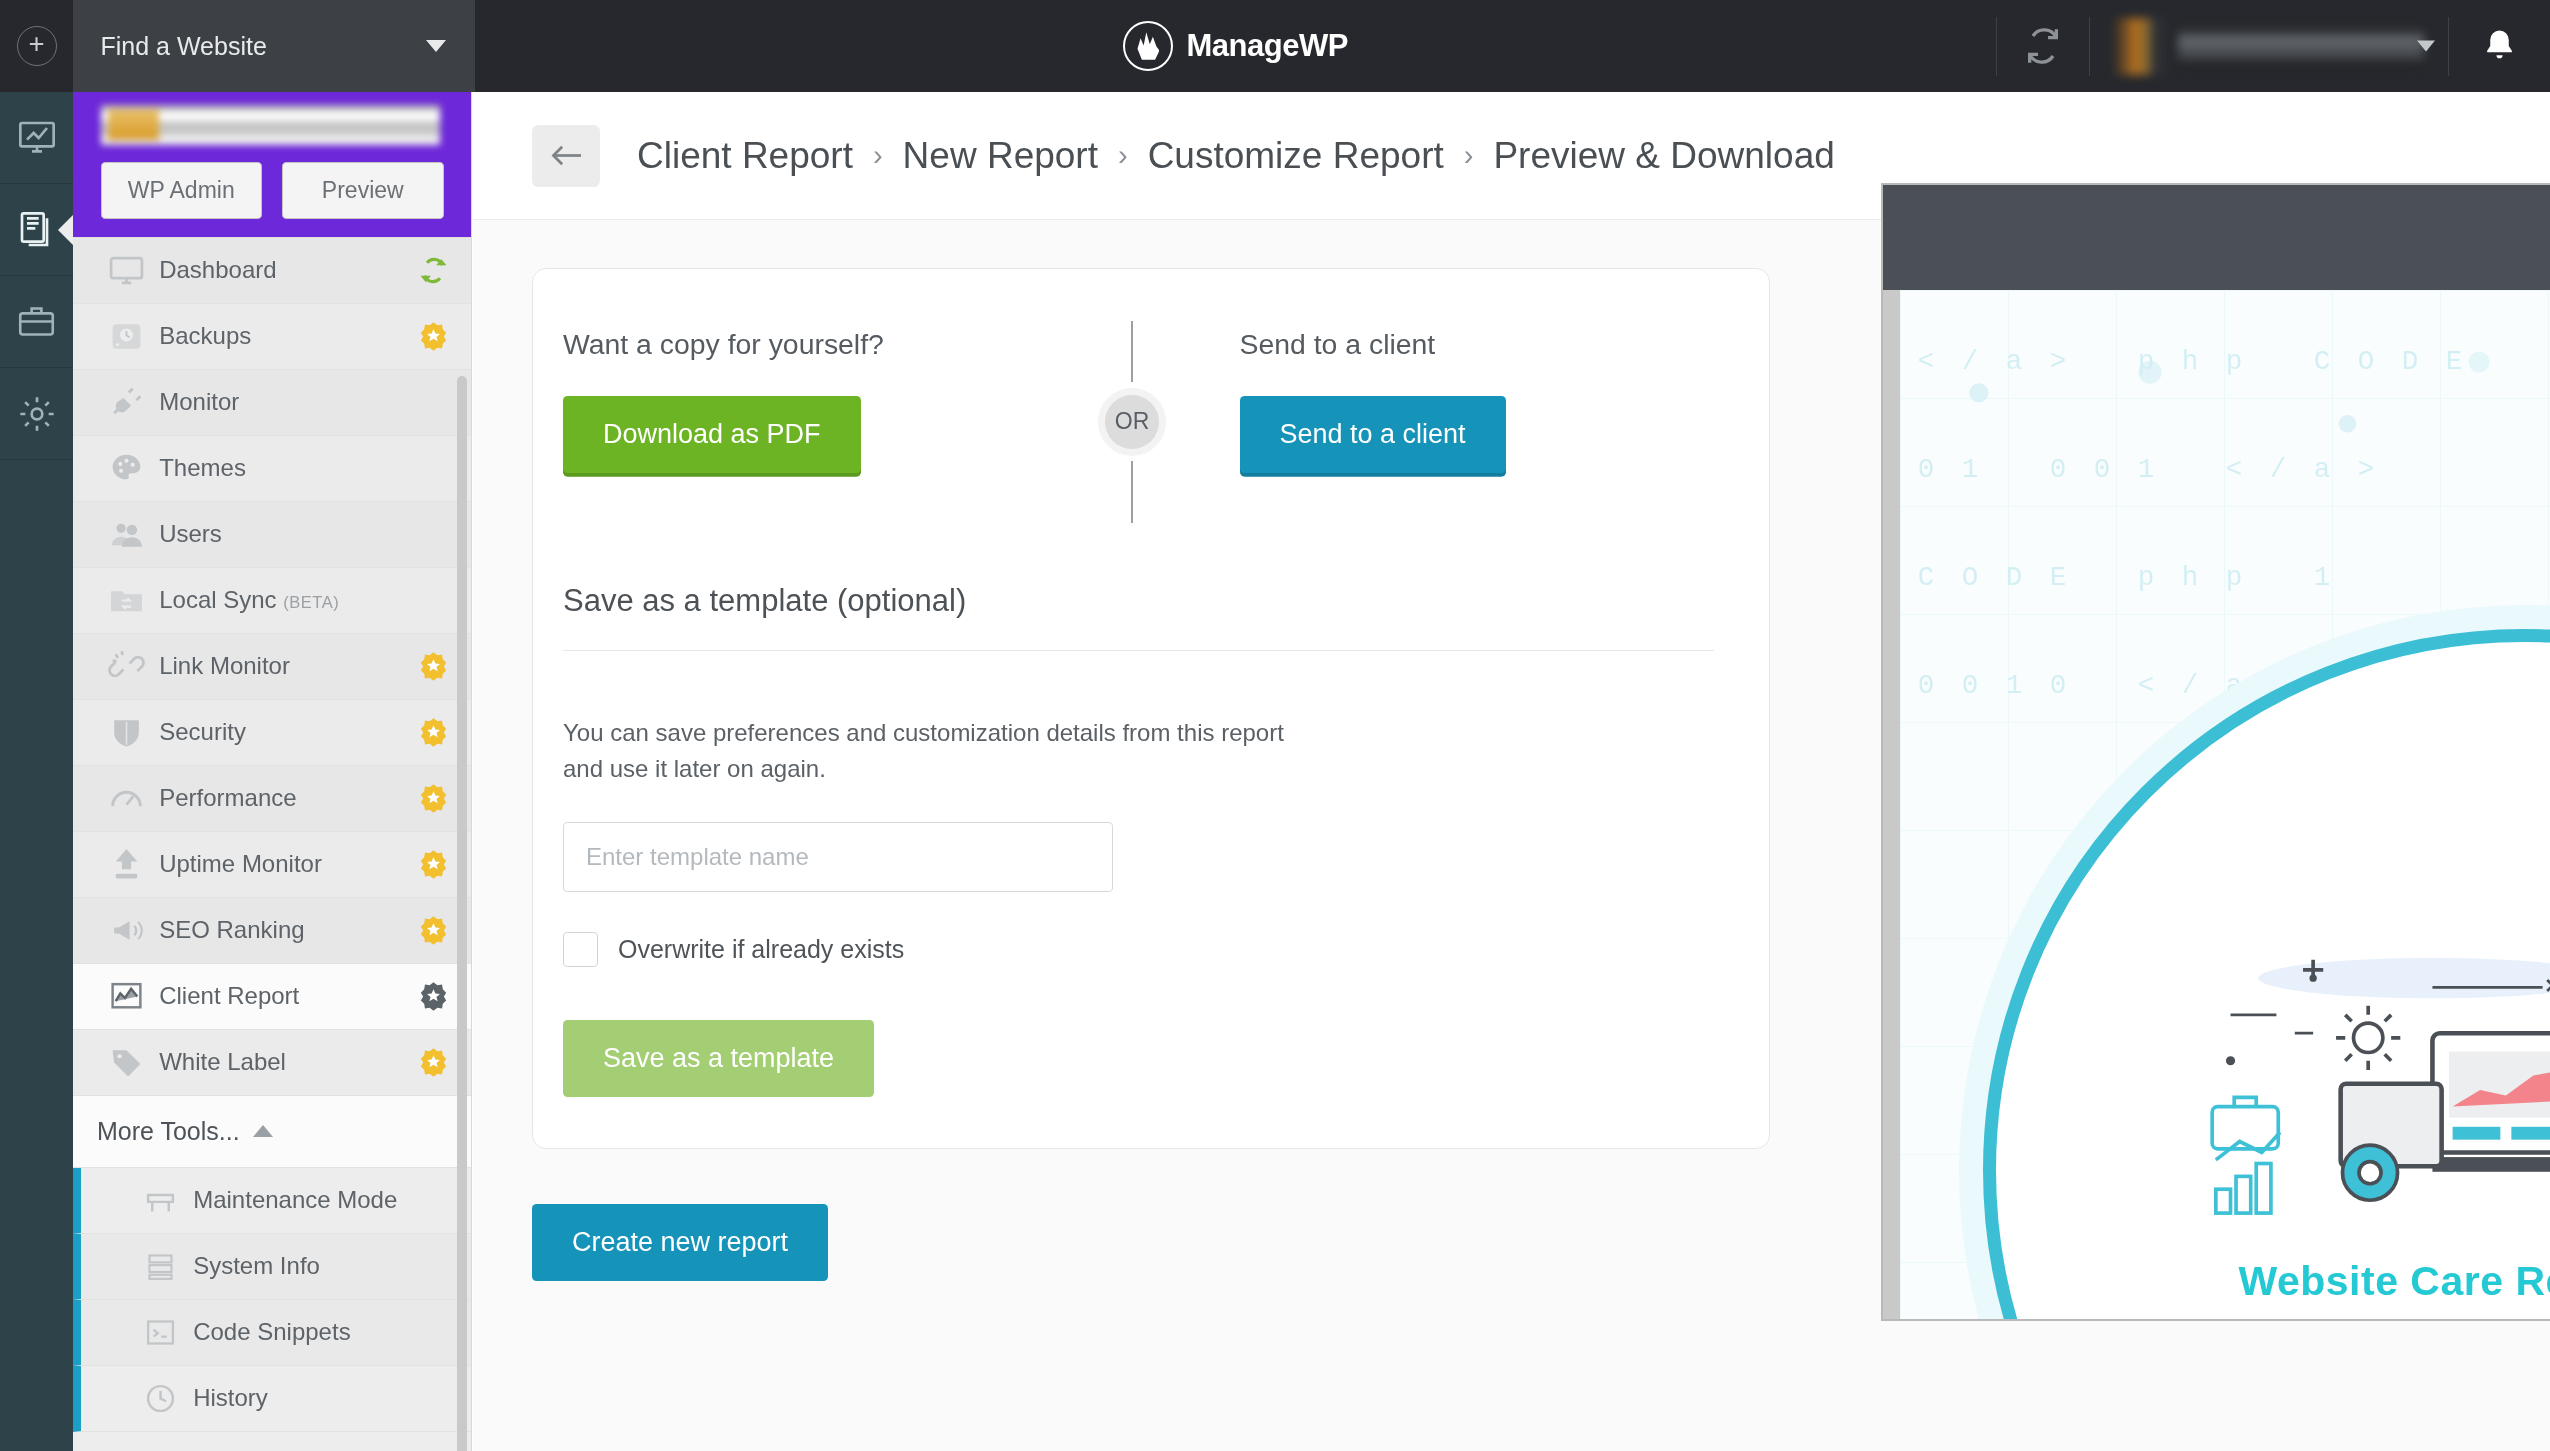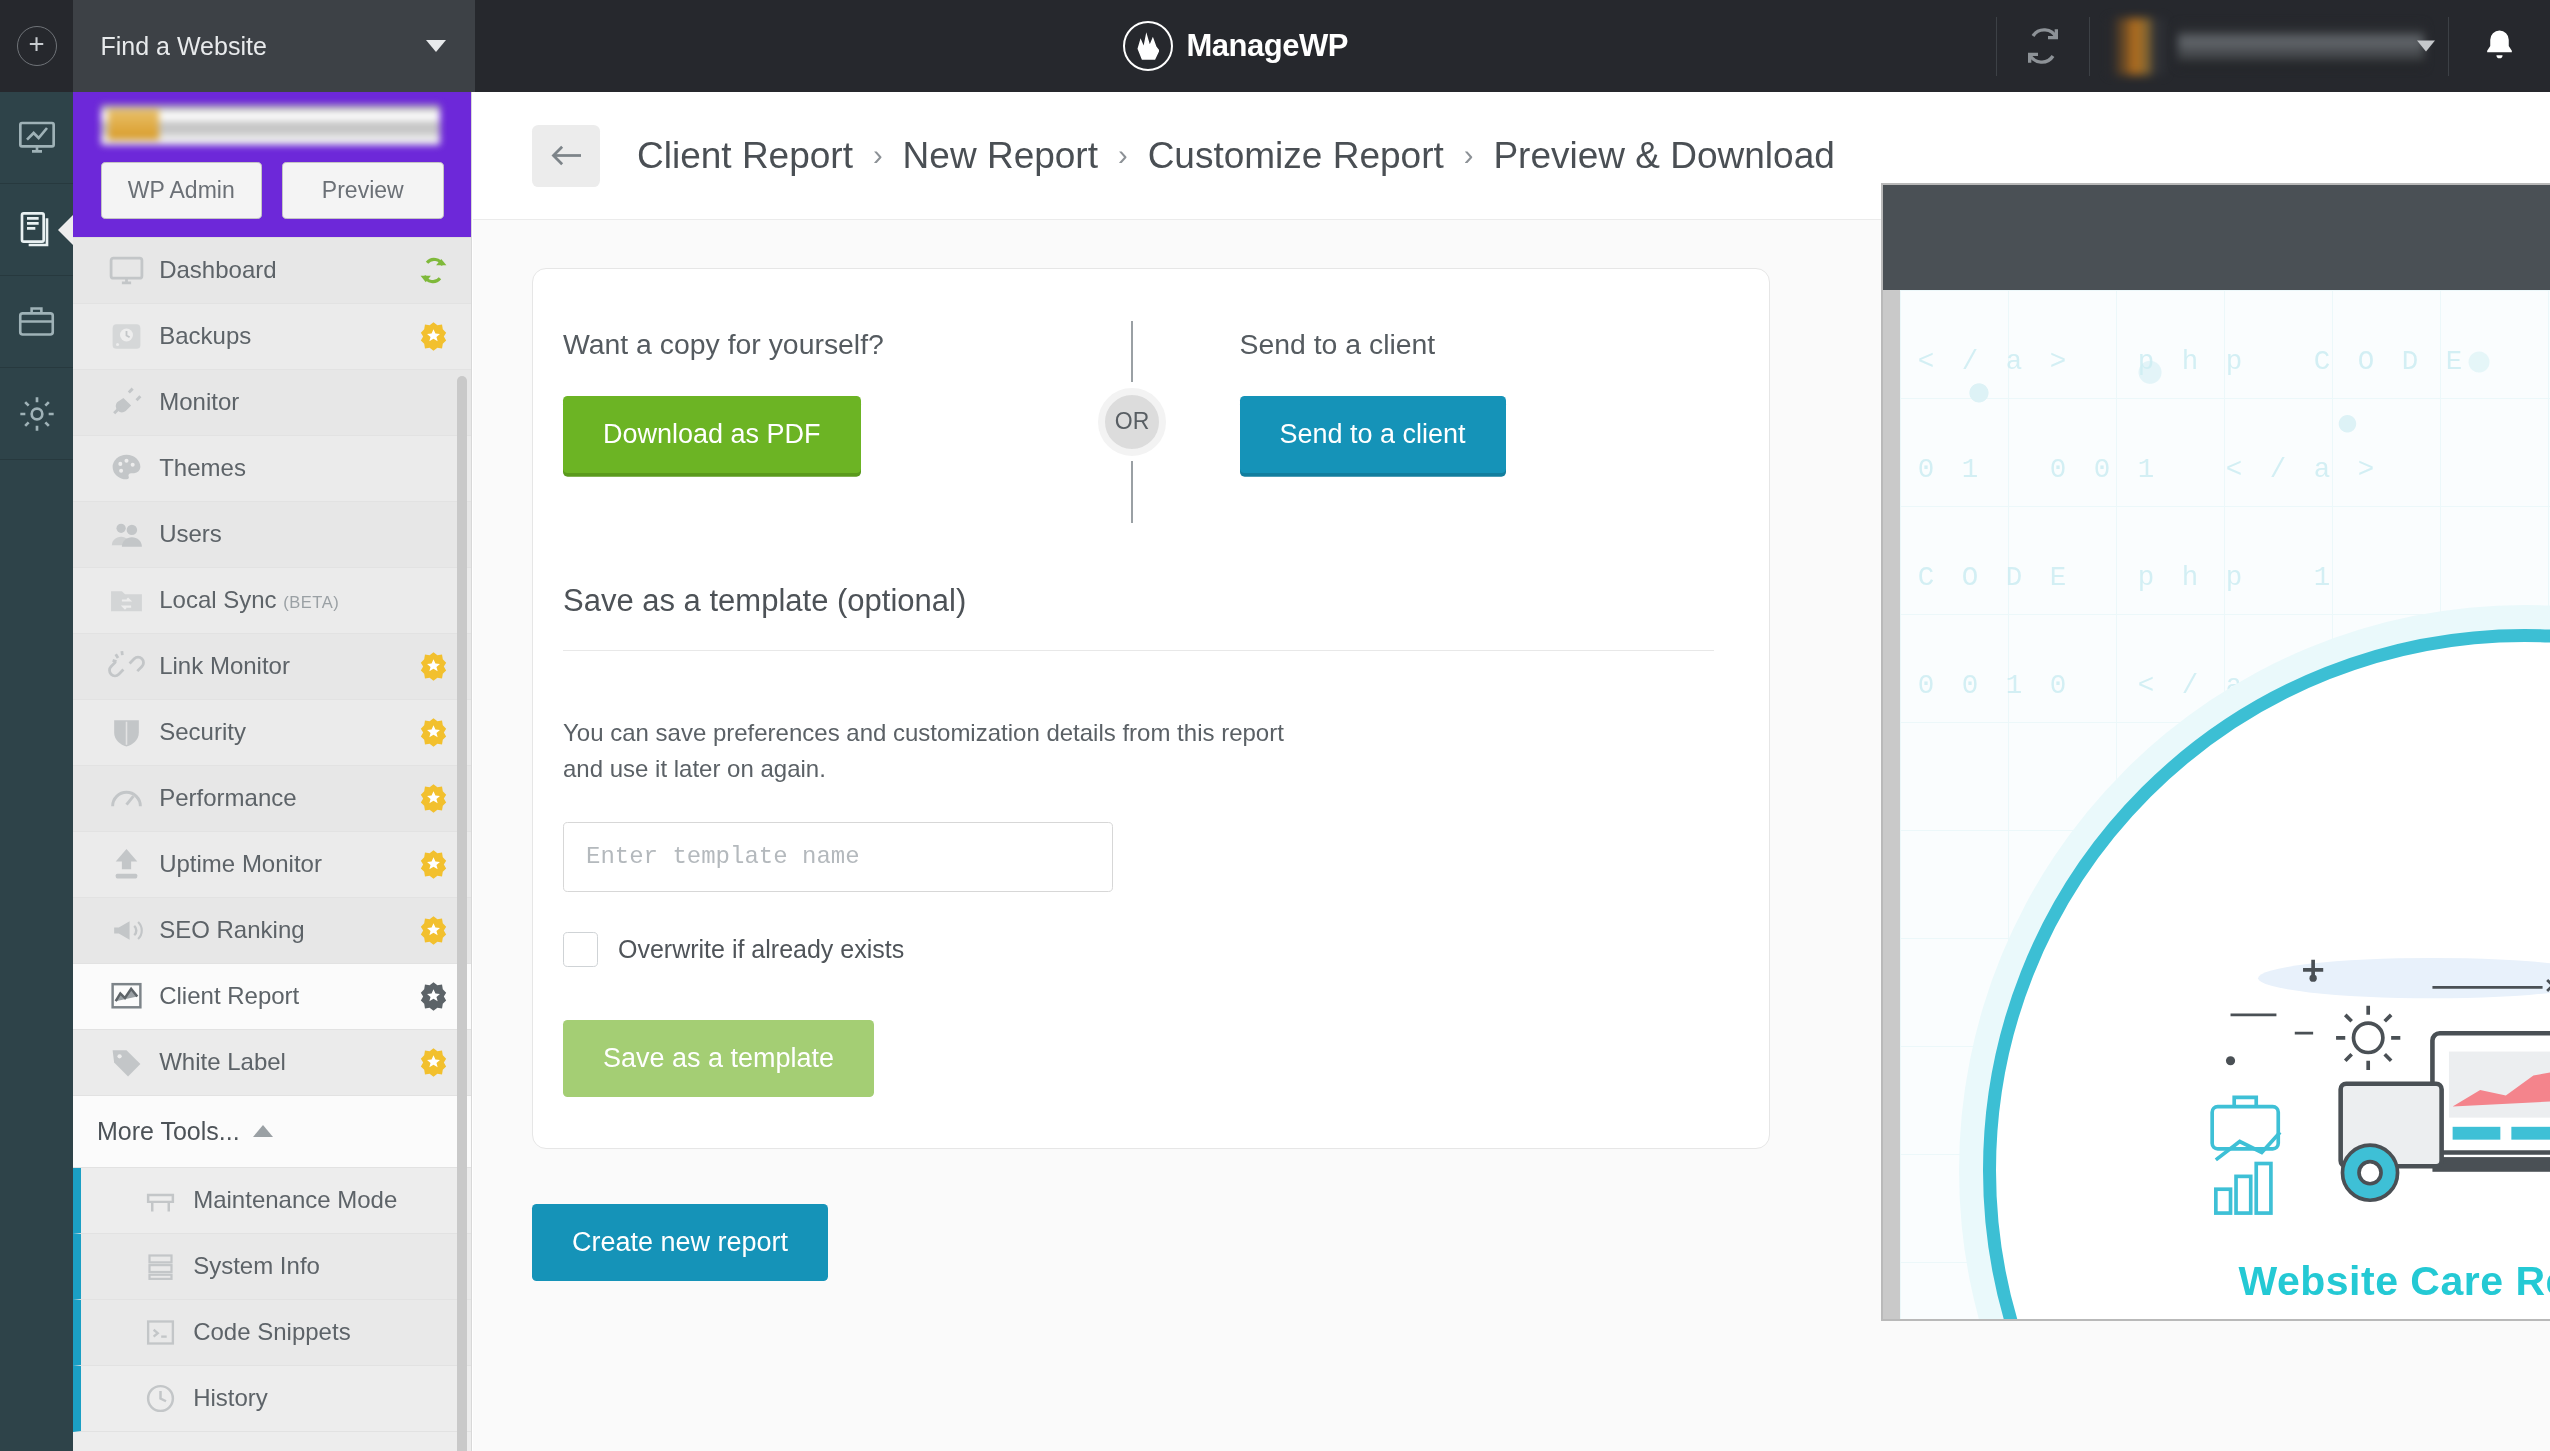--- a/index.html
+++ b/index.html
@@ -194,21 +194,21 @@
     border: 7.3px solid #f3f3f3; display: flex; align-items: center;
     justify-content: center; font-size: 23px; color: #585e63; margin: 5.5px 0;
   }
 
   .section-title { margin-top: 110px; font-size: 31px; color: #4d5257; font-weight: 400; }
   .hr { margin-top: 31px; height: 0.9px; background: #e8e8e8; }
   .help-text { margin-top: 64px; font-size: 24px; line-height: 1.5; color: #5b6166; max-width: 752px; }
   .tpl-input {
     margin-top: 35px; width: 550px; height: 70px; border: 0.9px solid #d7d7d7;
     border-radius: 4.6px; padding: 0 22px; font-size: 24px; color: #585e63;
-    font-family: Liberation Mono, monospace; background: #fff; outline: none;
+    font-family: Liberation Sans, sans-serif; background: #fff; outline: none;
   }
   .tpl-input::placeholder { color: #b4b9bd; }
   .cb-row { margin-top: 40px; display: flex; align-items: center; gap: 20px; }
   .cb-box {
     width: 35px; height: 35px; border: 1.8px solid #cfd3d6; border-radius: 4.6px;
     background: #fff; flex: none;
   }
   .cb-label { font-size: 25px; color: #4f5459; }
   .create-row { padding: 55px 0 0 59px; }
 

